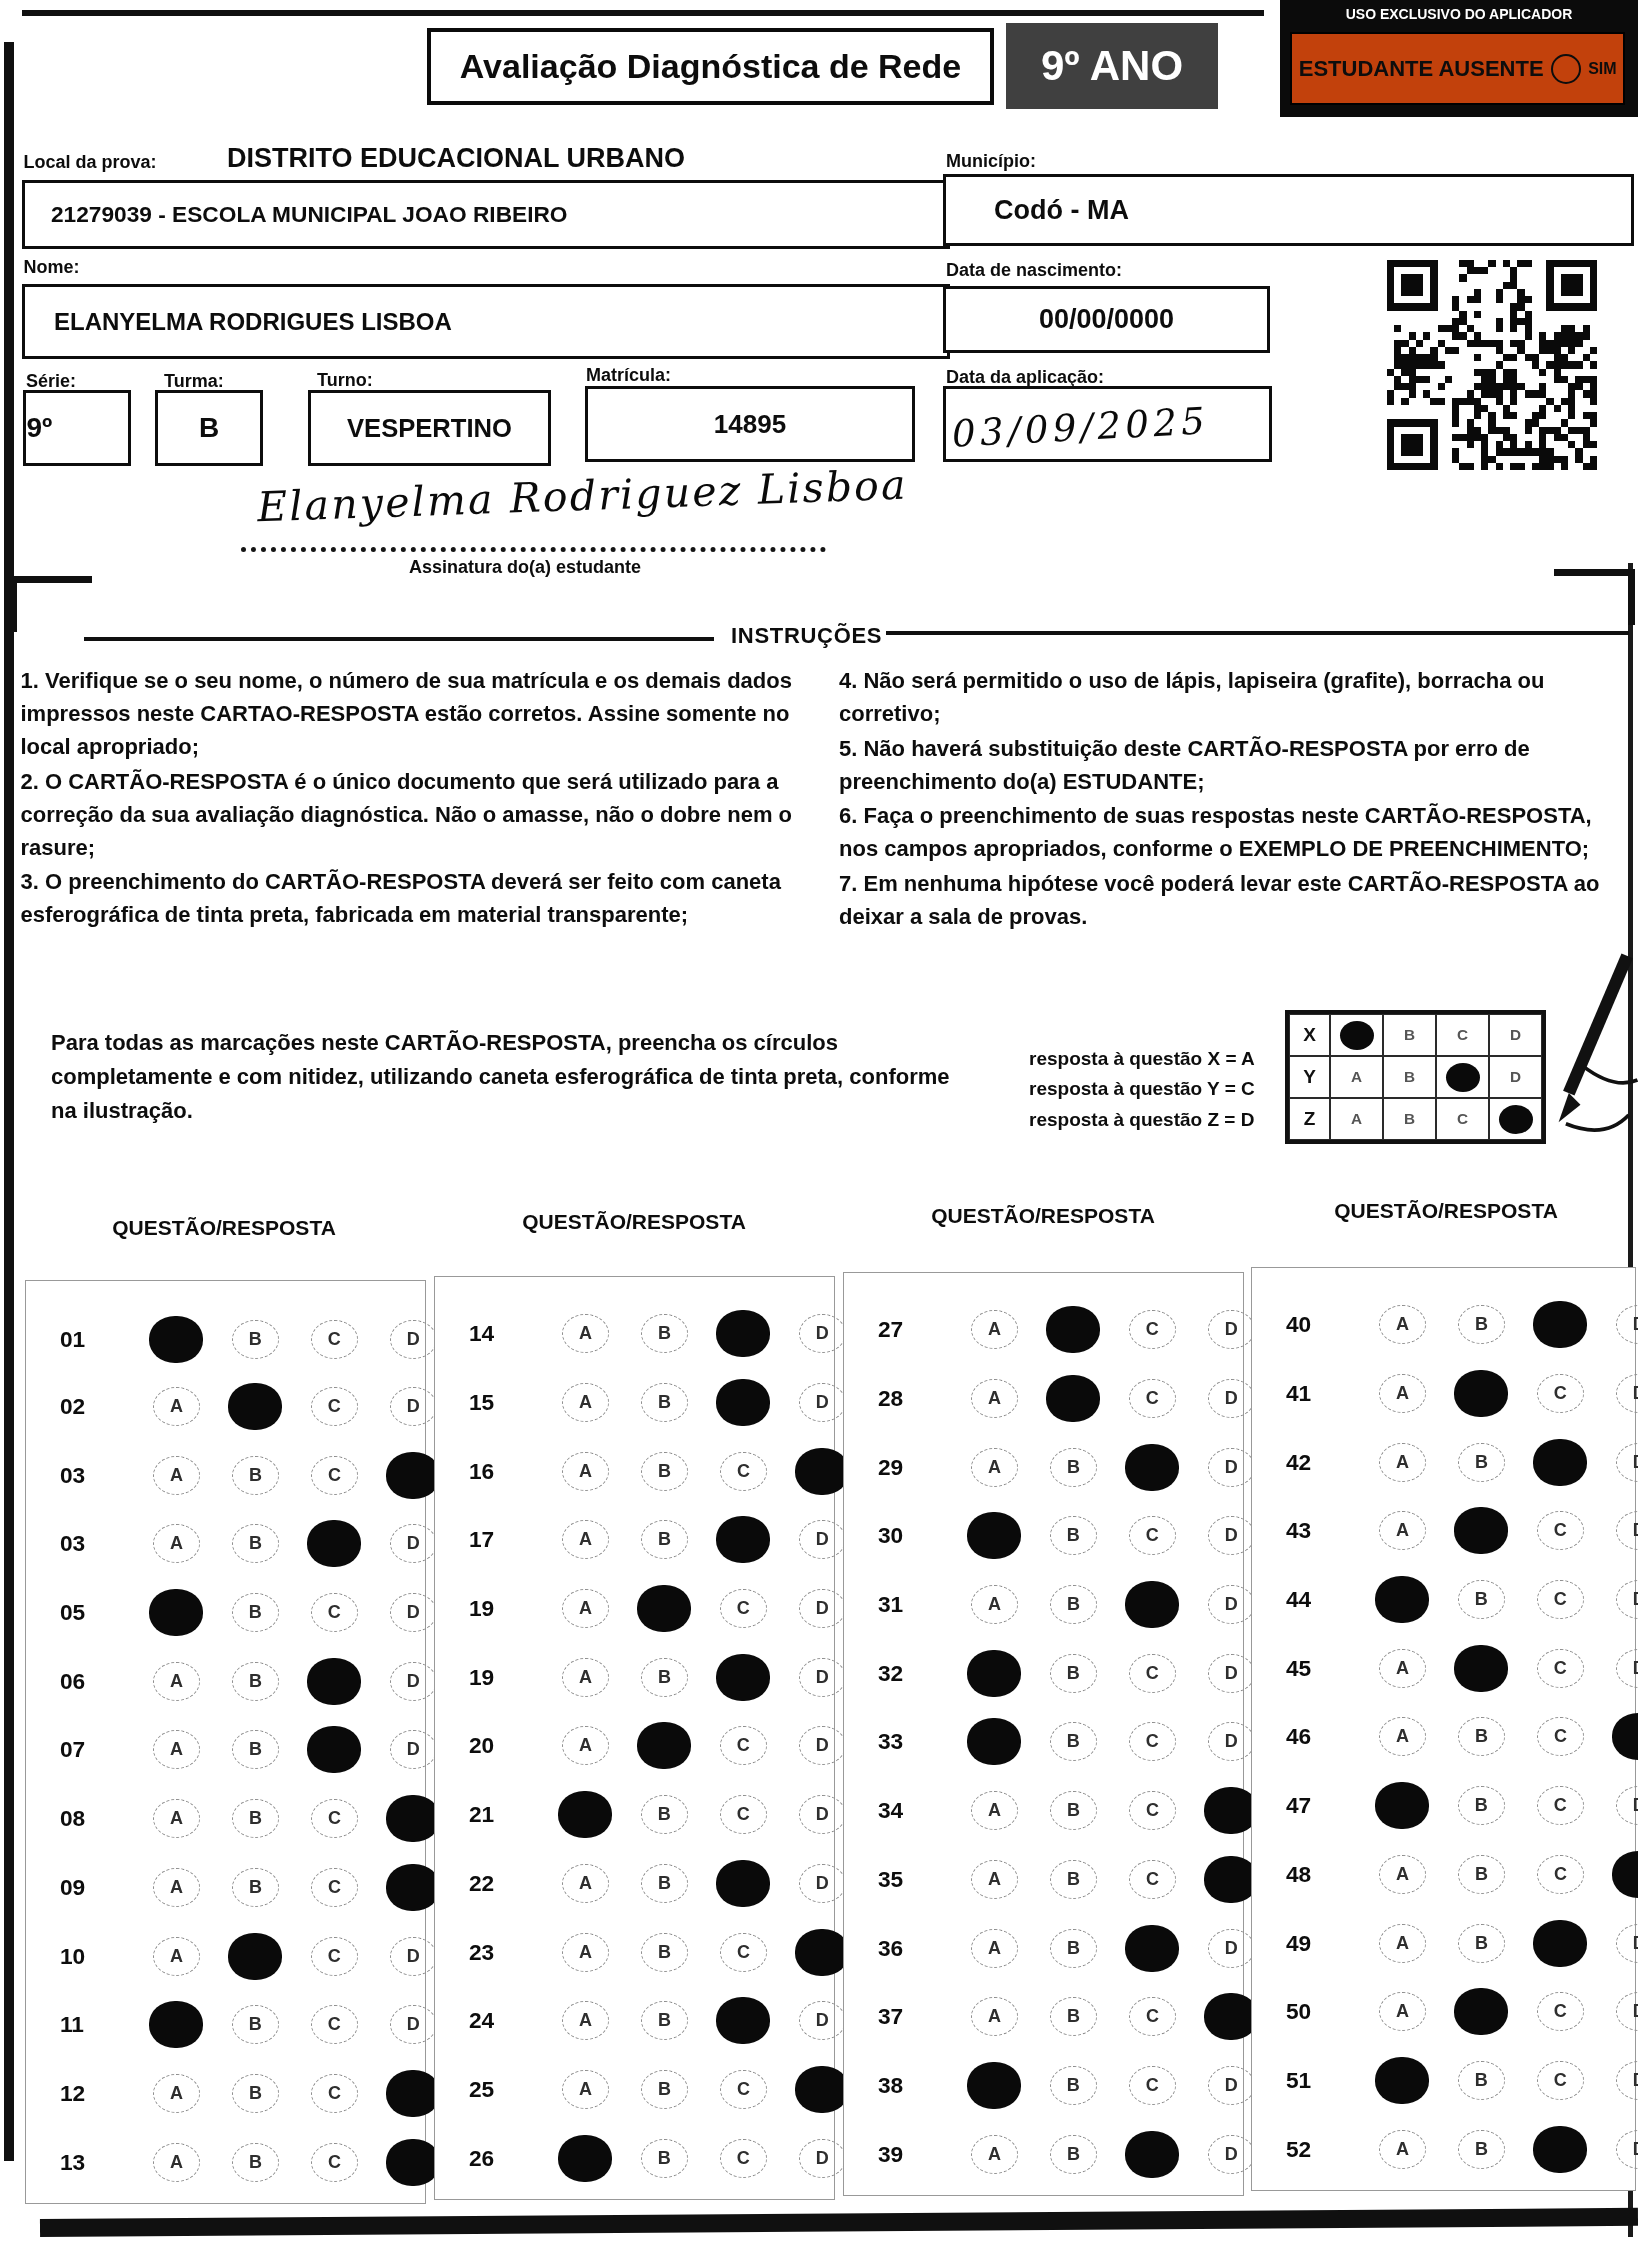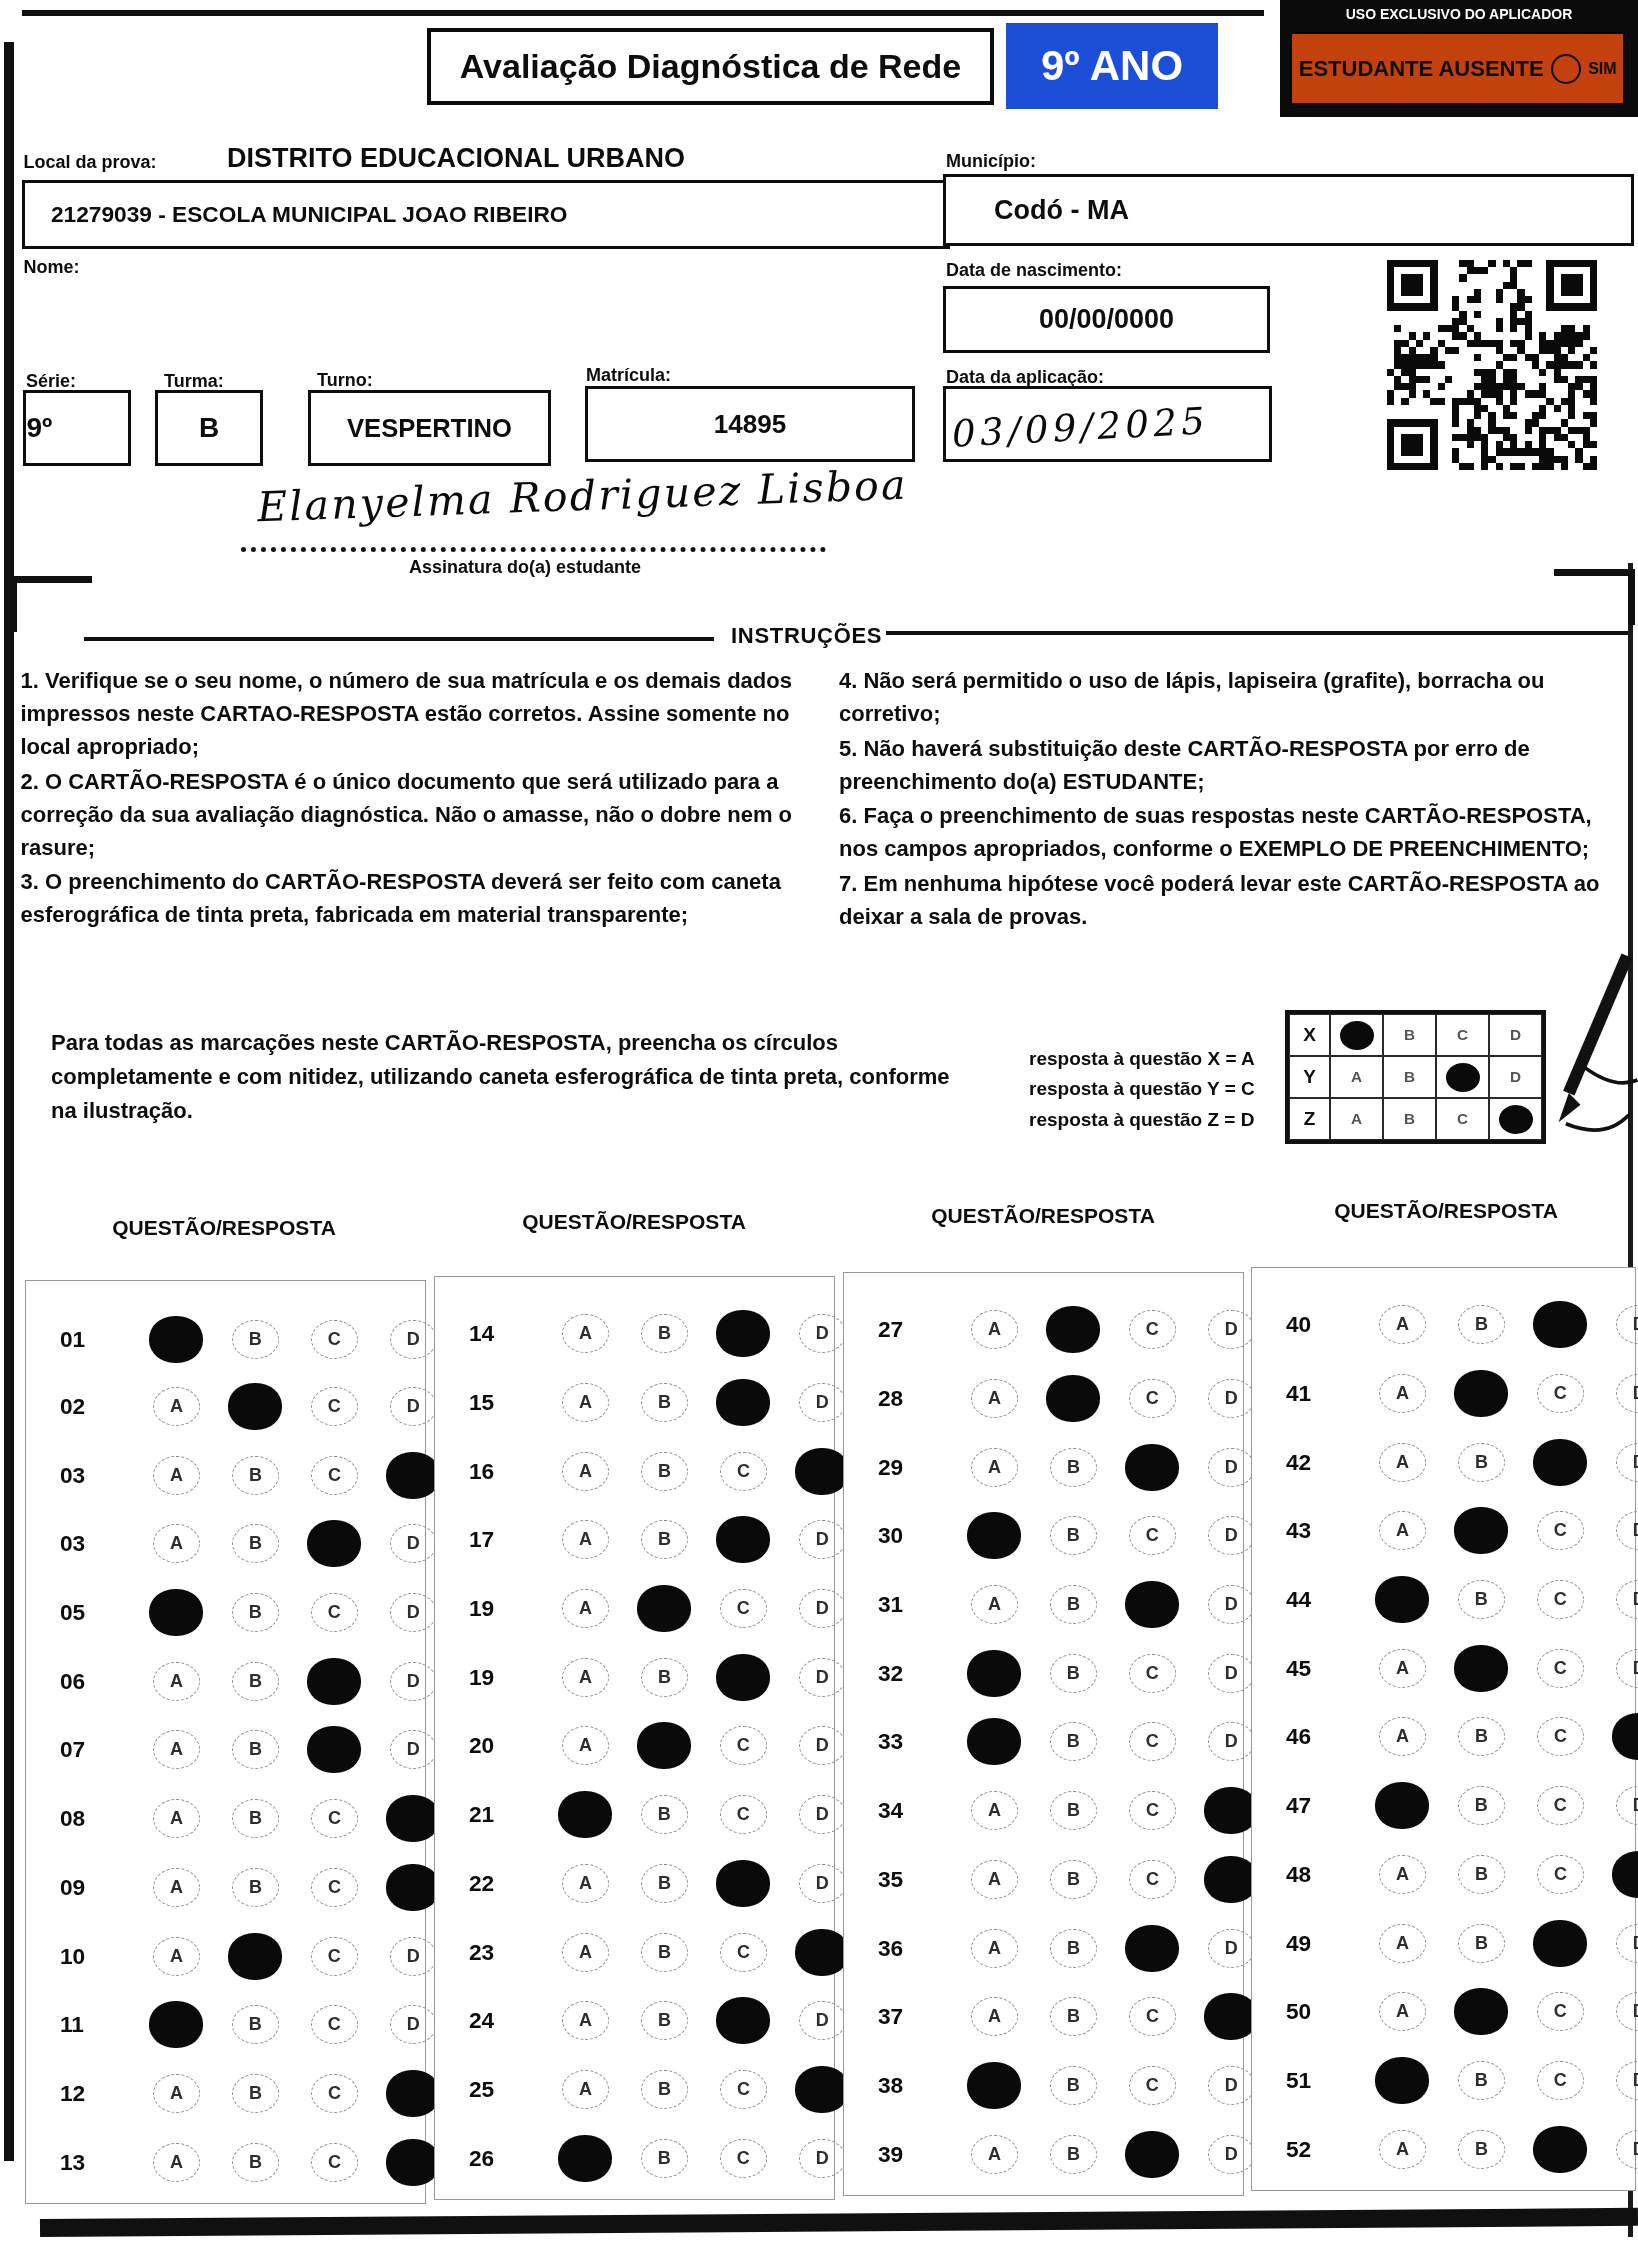--- a/index.html
+++ b/index.html
@@ -11,21 +11,21 @@
   .topline{left:22px;top:10.2px;width:1242px;height:5.8px;background:#101010;}
   .leftedge{left:4.4px;top:42px;width:9.5px;height:2119px;background:#101010;}
   .rightedge{left:1628px;top:563px;width:5.1px;height:1674px;background:#1a1a1a;}
   .bottombar{left:40px;top:2219px;width:1598px;height:17.5px;background:#101010;
              transform:rotate(-0.4deg);transform-origin:left center;}
   
   .h-card{left:20.5px;top:23.4px;width:395px;height:86px;background:#0b0b0b;color:#fff;
           display:flex;align-items:center;justify-content:center;font-size:37px;font-weight:bold;letter-spacing:-0.7px;}
   .h-assess{left:427px;top:28px;width:567px;height:77px;background:#fff;border:4.4px solid #0b0b0b;
           display:flex;align-items:center;justify-content:center;font-size:34px;font-weight:bold;box-sizing:border-box;}
-  .h-grade{left:1006px;top:23.4px;width:212px;height:86px;background:#1d4ed8;color:#fff;
+  .h-grade{left:1006px;top:23.4px;width:212px;height:86px;background:#404040;color:#fff;
           display:flex;align-items:center;justify-content:center;font-size:42px;font-weight:bold;}
   .h-right{left:1280px;top:0px;width:358px;height:117px;background:#0b0b0b;}
   .uso{position:absolute;left:0;top:5.8px;width:100%;text-align:center;color:#fff;font-size:14px;font-weight:bold;}
   .absent-box{position:absolute;left:10.2px;top:32px;width:335px;height:73px;background:#c2410c;border:2.9px solid #000;
           display:flex;align-items:center;justify-content:center;gap:7.3px;box-sizing:border-box;}
   .absent-label{font-size:22px;font-weight:bold;}
   .absent-circle{width:26px;height:26px;border:2.9px solid #0d0d0d;border-radius:50%;flex:none;}
   .absent-sim{font-size:16px;font-weight:bold;}
   
   .lbl{font-weight:bold;font-size:18px;}
@@ -85,20 +85,23 @@
   <div class="fbox" style="left:22px;top:180px;width:928px;height:69px;">
     <span class="fval" style="font-size:22.7px;padding-left:26px;">21279039 - ESCOLA MUNICIPAL JOAO RIBEIRO</span>
   </div>
 
   <span class="abs lbl" style="left:946px;top:151px;">Município:</span>
   <div class="fbox" style="left:943px;top:174px;width:691px;height:72px;">
     <span class="fval" style="font-size:27px;padding-left:48px;">Codó - MA</span>
   </div>
 
   <span class="abs lbl" style="left:23.4px;top:257px;">Nome:</span>
+  <div class="fbox" style="left:22px;top:284px;width:928px;height:75px;">
+    <span class="fval" style="font-size:24px;padding-left:29px;">ELANYELMA RODRIGUES LISBOA</span>
+  </div>
 
   <span class="abs lbl" style="left:946px;top:260px;">Data de nascimento:</span>
   <div class="fbox" style="left:943px;top:286px;width:327px;height:67px;justify-content:center;">
     <span class="fval" style="font-size:27px;">00/00/0000</span>
   </div>
 
   <svg class="abs" id="qr" style="left:1387px;top:260px;" width="210" height="210" viewBox="0 0 29 29" shape-rendering="crispEdges">
       <rect x="10" y="0" width="1" height="1" fill="#0a0a0a"></rect>
       <rect x="11" y="0" width="1" height="1" fill="#0a0a0a"></rect>
       <rect x="14" y="0" width="1" height="1" fill="#0a0a0a"></rect>

